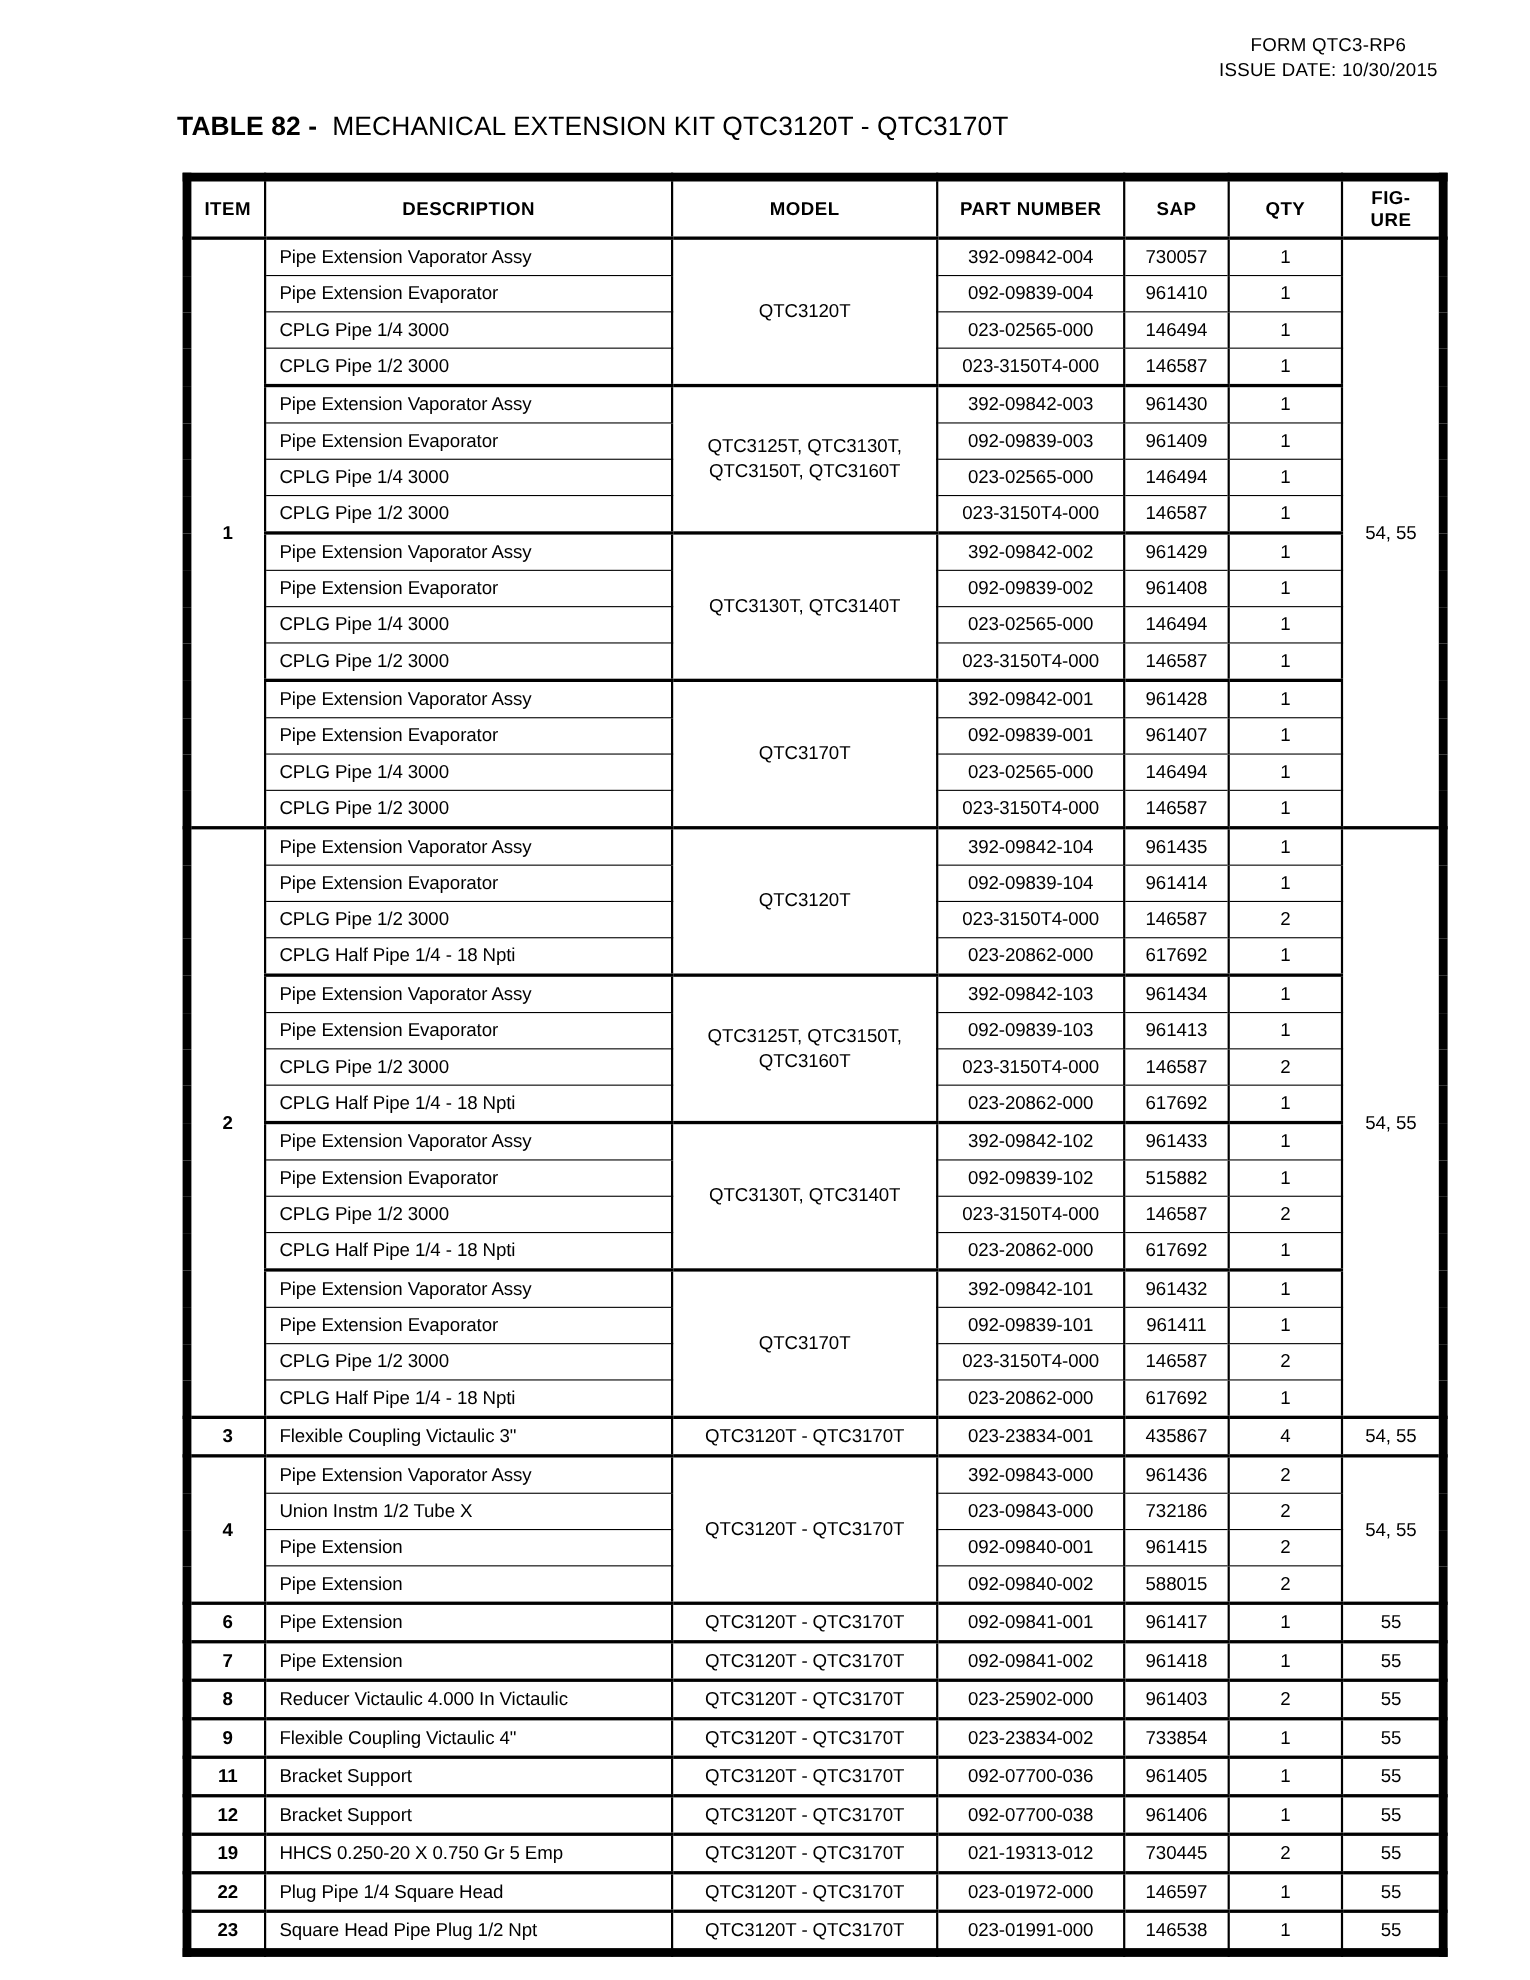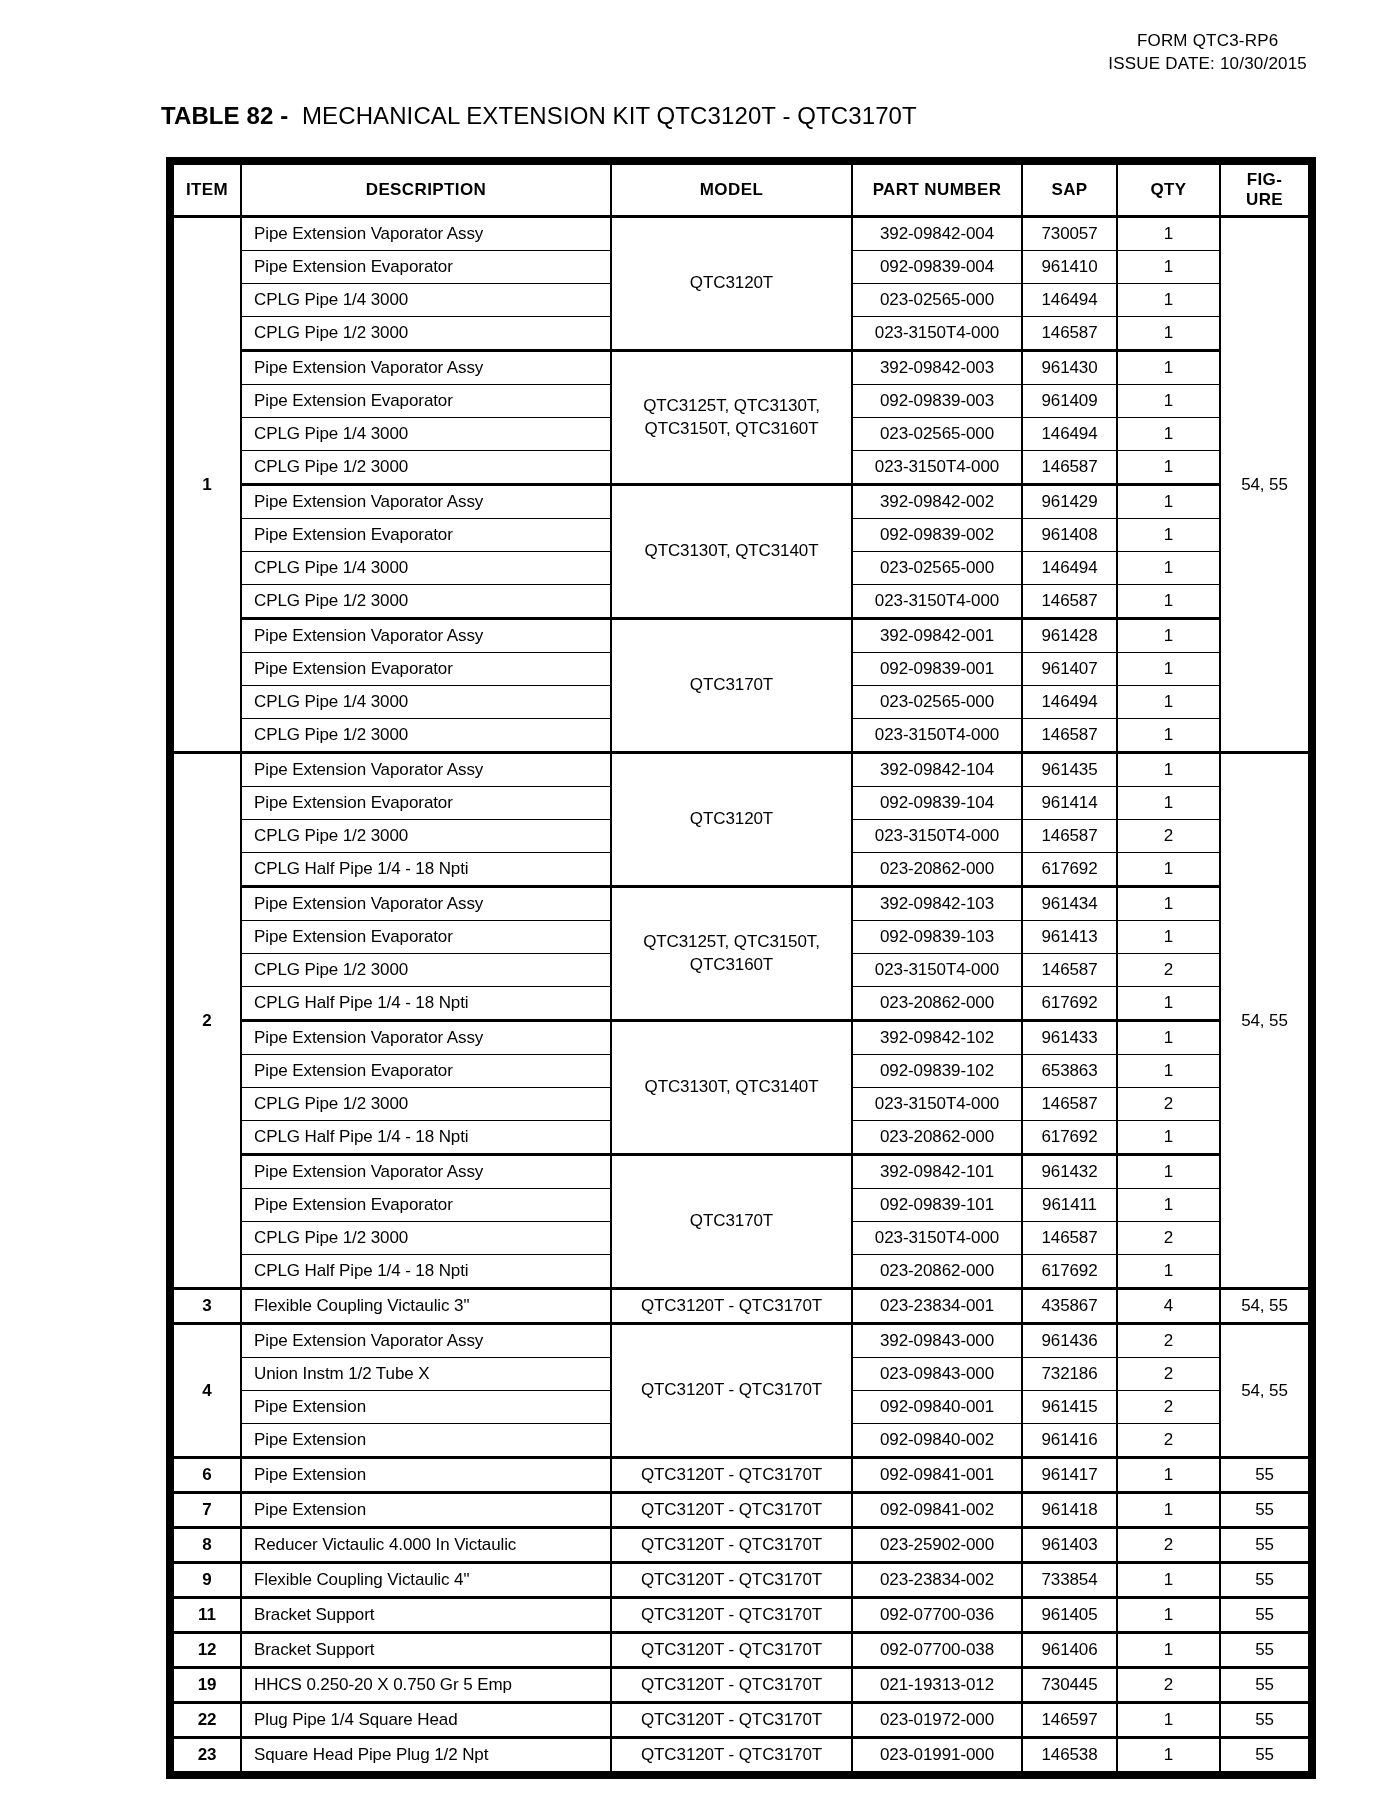--- a/index.html
+++ b/index.html
@@ -277,21 +277,21 @@
         <tr class="group-start">
           <td class="c-desc">Pipe Extension Vaporator Assy</td>
           <td class="c-model" rowspan="4">QTC3130T, QTC3140T</td>
           <td class="c-part">392-09842-102</td>
           <td class="c-sap">961433</td>
           <td class="c-qty">1</td>
         </tr>
         <tr>
           <td class="c-desc">Pipe Extension Evaporator</td>
           <td class="c-part">092-09839-102</td>
-          <td class="c-sap">653863</td>
+          <td class="c-sap">515882</td>
           <td class="c-qty">1</td>
         </tr>
         <tr>
           <td class="c-desc">CPLG Pipe 1/2 3000</td>
           <td class="c-part">023-3150T4-000</td>
           <td class="c-sap">146587</td>
           <td class="c-qty">2</td>
         </tr>
         <tr>
           <td class="c-desc">CPLG Half Pipe 1/4 - 18 Npti</td>
@@ -350,21 +350,21 @@
         </tr>
         <tr>
           <td class="c-desc">Pipe Extension</td>
           <td class="c-part">092-09840-001</td>
           <td class="c-sap">961415</td>
           <td class="c-qty">2</td>
         </tr>
         <tr>
           <td class="c-desc">Pipe Extension</td>
           <td class="c-part">092-09840-002</td>
-          <td class="c-sap">961416</td>
+          <td class="c-sap">588015</td>
           <td class="c-qty">2</td>
         </tr>
         <tr class="group-start item-start">
           <td class="c-item">6</td>
           <td class="c-desc">Pipe Extension</td>
           <td class="c-model">QTC3120T - QTC3170T</td>
           <td class="c-part">092-09841-001</td>
           <td class="c-sap">961417</td>
           <td class="c-qty">1</td>
           <td class="c-fig">55</td>

